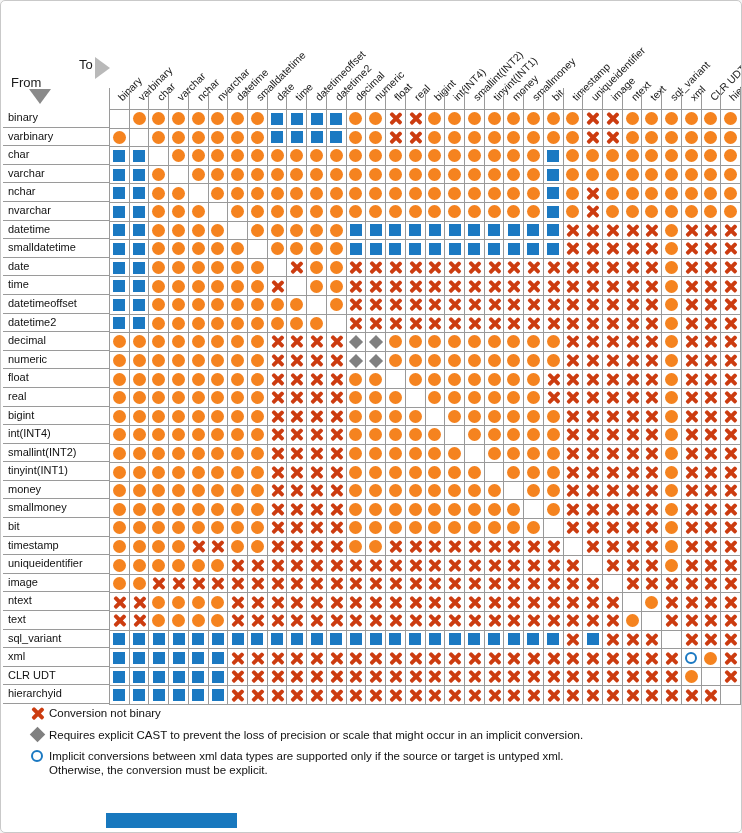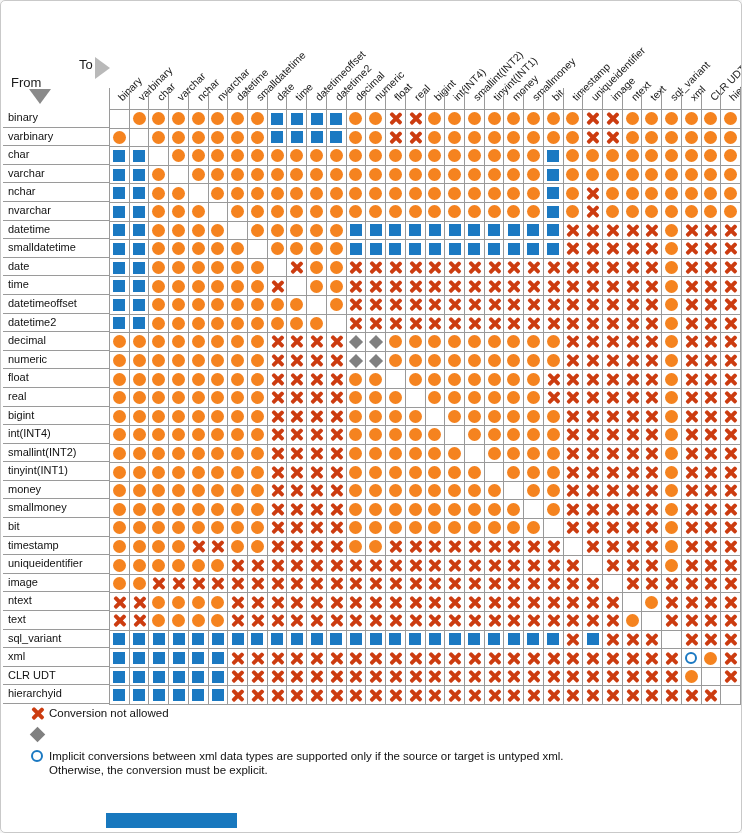--- a/index.html
+++ b/index.html
@@ -3172,26 +3172,27 @@
         <div class="sym-x" style="--xc: #cc3c10;"></div>
       </div>
       <div class="cell"></div>
     </div>
 
   <div id="legend">
       <div class="legend-row">
         <div class="legend-sym">
           <div class="sym-x" style="--xc: #cc3c10;"></div>
         </div>
-        <div class="legend-text">Conversion not allowed</div>
+        <div class="legend-text">Conversion not binary</div>
       </div>
       <div class="legend-row">
         <div class="legend-sym">
           <div class="sym-diamond" style="background: rgb(128, 128, 128); width: 11px; height: 11px;"></div>
         </div>
+        <div class="legend-text">Requires explicit CAST to prevent the loss of precision or scale that might occur in an implicit conversion.</div>
       </div>
       <div class="legend-row">
         <div class="legend-sym">
           <div class="sym-open" style="border-color: rgb(27, 121, 194);"></div>
         </div>
         <div class="legend-text">Implicit conversions between xml data types are supported only if the source or target is untyped xml.<br>Otherwise, the conversion must be explicit.</div>
       </div>
     </div>
   <div id="bottom-bar" style="background: rgb(24, 120, 190);"></div>
 </div>

